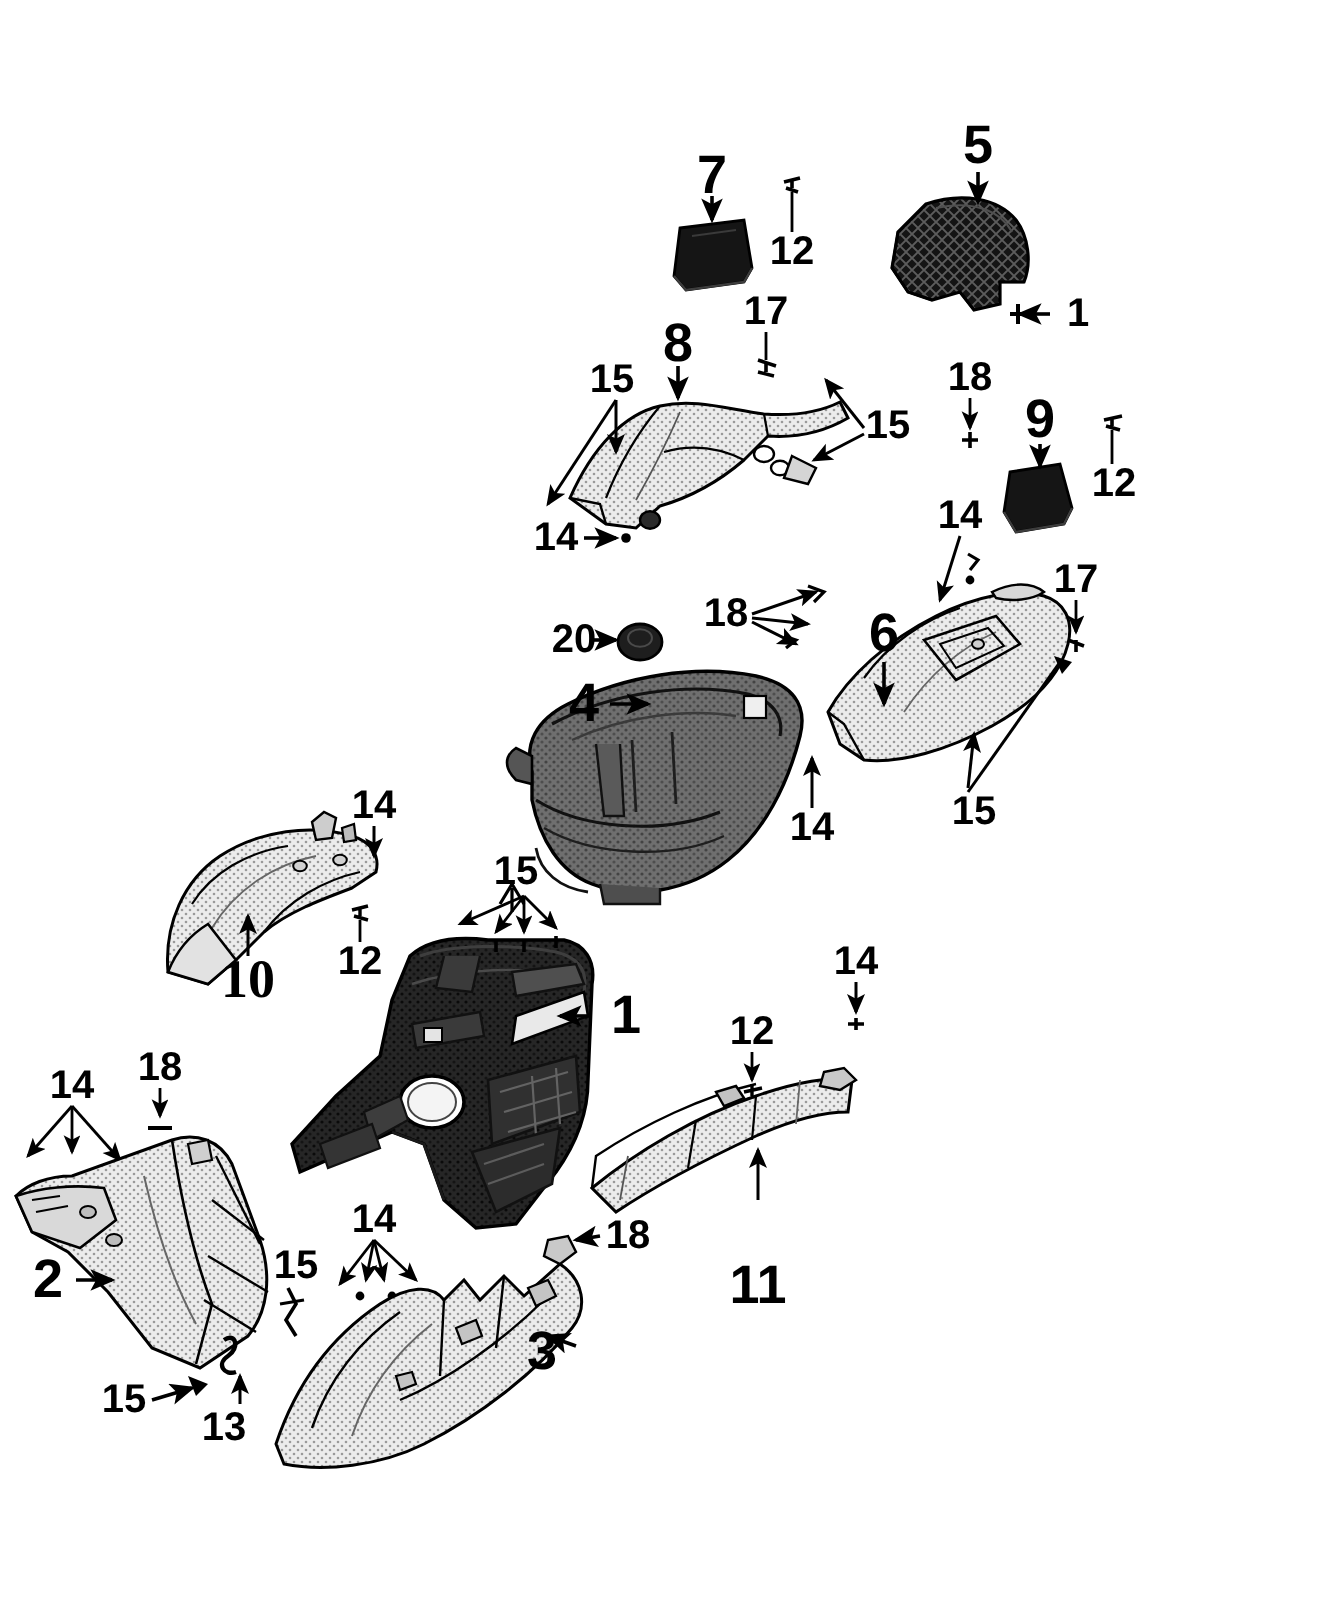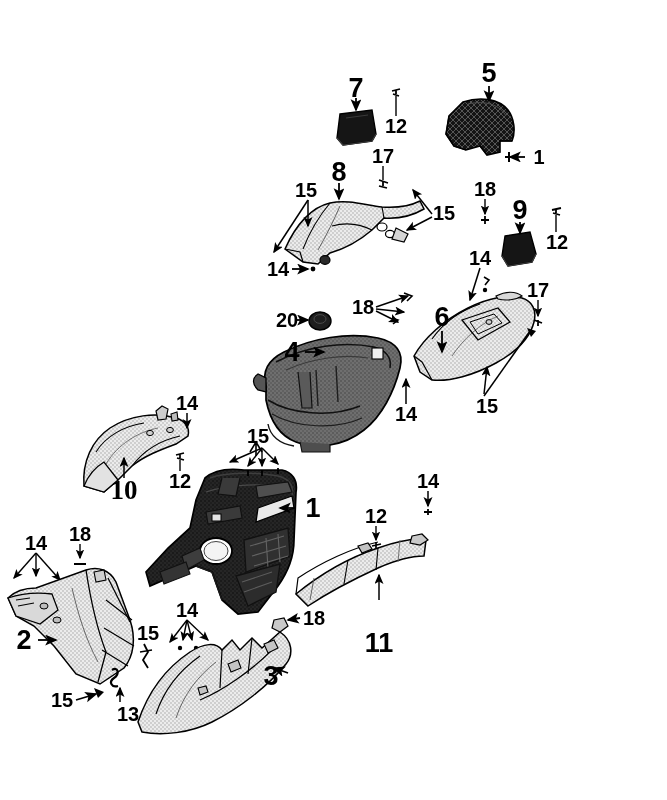--- a/index.html
+++ b/index.html
@@ -352,21 +352,21 @@
       <div class="lbl big" style="left: 442px; top: 317px;">6</div>
       <div class="lbl big" style="left: 356px; top: 88px;">7</div>
       <div class="lbl big" style="left: 339px; top: 172px;">8</div>
       <div class="lbl big" style="left: 520px; top: 210px;">9</div>
       <div class="lbl big" style="left: 124px; top: 490px; font-family: Liberation Serif, serif;">10</div>
       <div class="lbl big" style="left: 379px; top: 613px; margin-top: 30px;">11</div>
       <div class="lbl small" style="left: 396px; top: 126px;">12</div>
       <div class="lbl small" style="left: 557px; top: 242px;">12</div>
       <div class="lbl small" style="left: 180px; top: 481px;">12</div>
       <div class="lbl small" style="left: 376px; top: 516px;">12</div>
-      <div class="lbl small" style="left: 128px; top: 714px; text-align: right;">13</div>
+      <div class="lbl small" style="left: 112px; top: 714px; text-align: right;">13</div>
       <div class="lbl small" style="left: 278px; top: 269px;">14</div>
       <div class="lbl small" style="left: 480px; top: 258px;">14</div>
       <div class="lbl small" style="left: 406px; top: 414px;">14</div>
       <div class="lbl small" style="left: 187px; top: 403px;">14</div>
       <div class="lbl small" style="left: 36px; top: 543px;">14</div>
       <div class="lbl small" style="left: 187px; top: 610px;">14</div>
       <div class="lbl small" style="left: 428px; top: 481px;">14</div>
       <div class="lbl small" style="left: 306px; top: 190px;">15</div>
       <div class="lbl small" style="left: 444px; top: 213px;">15</div>
       <div class="lbl small" style="left: 487px; top: 406px;">15</div>

